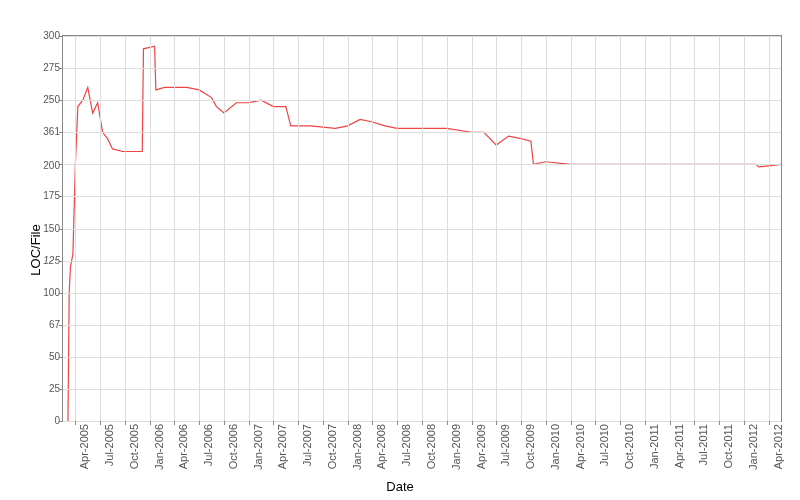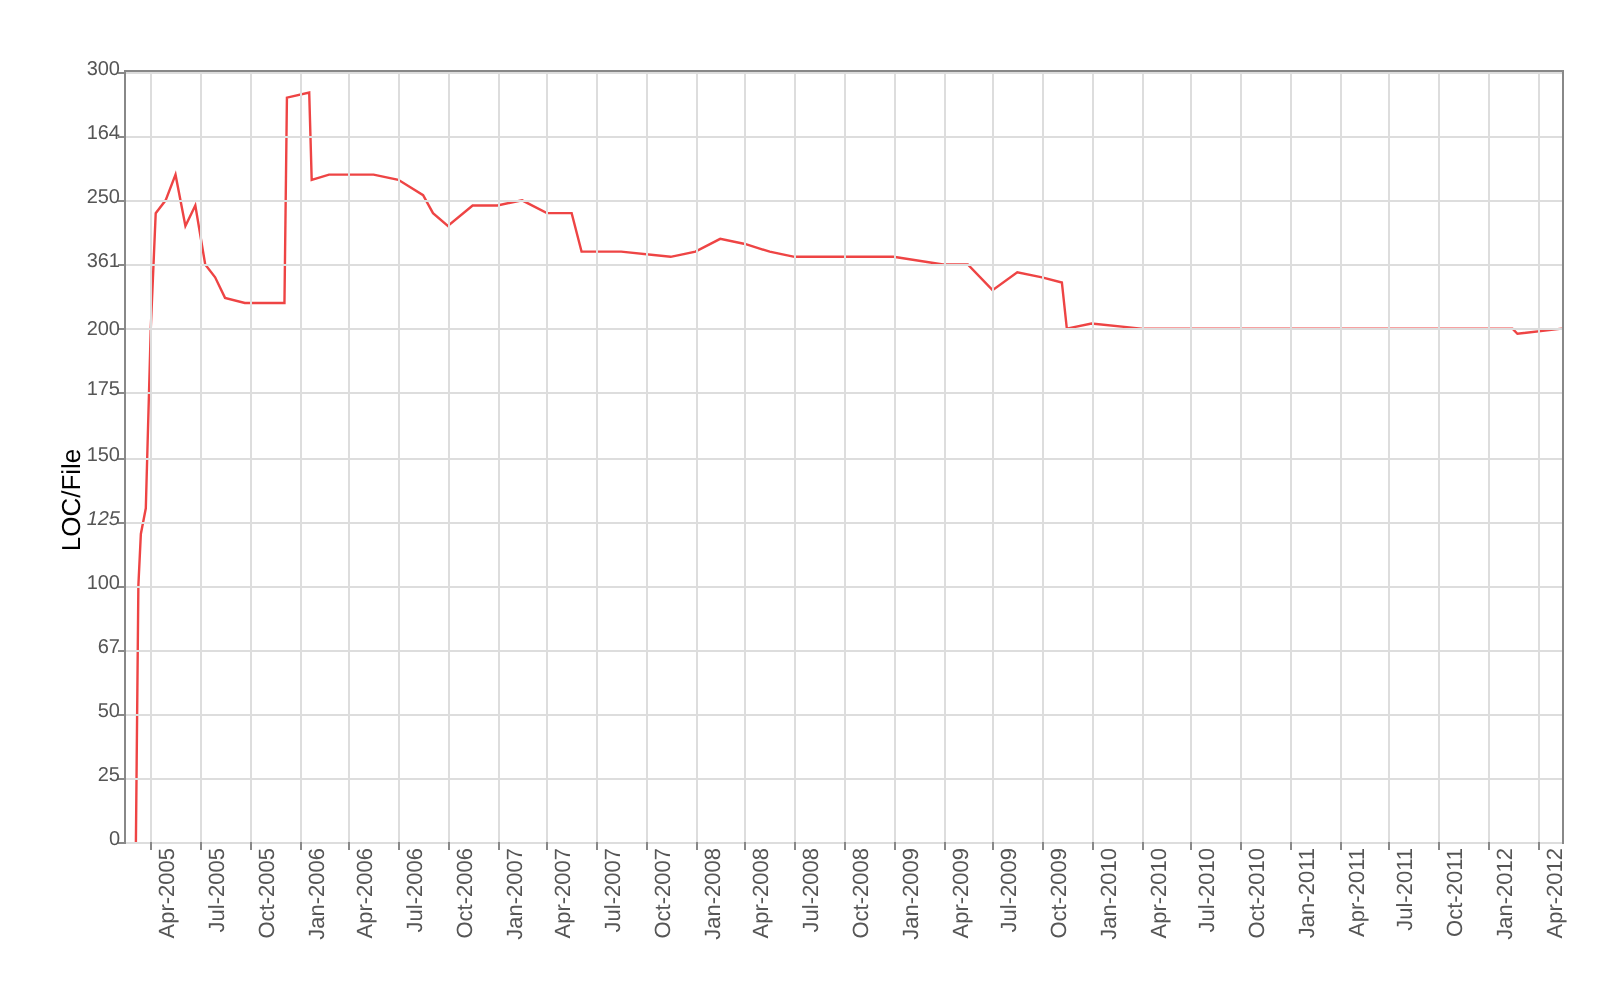--- a/index.html
+++ b/index.html
@@ -104,20 +104,21 @@
     bottom: -4px;
     height: 4px;
     border-left: 1px solid #888;
   }
 </style>
 </head>
 <body>
 
 <div class="chart-container">
   <div class="y-label">LOC/File</div>
+  <div class="x-label">Date</div>
   <div class="plot-area" id="plot">
     <svg class="line-svg" id="svg" viewBox="0 0 718 385" preserveAspectRatio="none">
         <polyline points="4.951724137931035,385 6.189655172413793,256.6666666666667 7.427586206896551,231 9.90344827586207,218.16666666666666 12.379310344827585,128.33333333333337 14.855172413793102,70.58333333333331 19.80689655172414,64.16666666666663 24.75862068965517,51.333333333333314 29.710344827586205,77 34.66206896551724,66.73333333333335 39.61379310344828,96.25 44.56551724137931,102.66666666666669 49.51724137931034,112.93333333333334 59.42068965517241,115.5 69.32413793103449,115.5 79.22758620689656,115.5 80.46551724137932,12.833333333333314 91.60689655172415,10.266666666666652 92.8448275862069,53.89999999999998 101.5103448275862,51.333333333333314 111.41379310344828,51.333333333333314 123.79310344827587,51.333333333333314 136.17241379310343,53.89999999999998 148.55172413793105,61.60000000000002 153.50344827586207,70.58333333333331 160.93103448275863,77 173.31034482758622,66.73333333333335 185.6896551724138,66.73333333333335 198.06896551724137,64.16666666666663 210.44827586206895,70.58333333333331 222.82758620689657,70.58333333333331 227.77931034482756,89.83333333333331 247.58620689655174,89.83333333333331 272.34482758620686,92.39999999999998 284.7241379310345,89.83333333333331 297.1034482758621,83.41666666666669 309.48275862068965,85.98333333333335 321.86206896551727,89.83333333333331 334.2413793103448,92.39999999999998 359,92.39999999999998 383.7586206896551,92.39999999999998 408.51724137931035,96.25 420.8965517241379,96.25 433.2758620689655,109.08333333333331 445.65517241379314,100.10000000000002 458.03448275862075,102.66666666666669 467.93793103448274,105.23333333333335 470.41379310344826,128.33333333333337 482.7931034482759,125.76666666666665 507.551724137931,128.33333333333337 557.0689655172414,128.33333333333337 606.5862068965517,128.33333333333337 656.1034482758621,128.33333333333337 693.2413793103449,128.33333333333337 695.7172413793104,130.89999999999998 718,128.33333333333337" class="line-path"></polyline>
       </svg>
   <div class="grid-h" style="top: 385px;"></div>
       <div class="tick-mark-h" style="top: 385px;"></div>
       <div class="grid-h" style="top: 352.917px;"></div>
       <div class="tick-mark-h" style="top: 352.917px;"></div>
       <div class="grid-h" style="top: 320.833px;"></div>
       <div class="tick-mark-h" style="top: 320.833px;"></div>
@@ -204,21 +205,21 @@
     <div class="y-tick" style="top: 387.917px;">25</div>
     <div class="y-tick" style="top: 355.833px;">50</div>
     <div class="y-tick" style="top: 323.75px;">67</div>
     <div class="y-tick" style="top: 291.667px;">100</div>
     <div class="y-tick" style="top: 259.583px; font-style: italic;">125</div>
     <div class="y-tick" style="top: 227.5px;">150</div>
     <div class="y-tick" style="top: 195.417px;">175</div>
     <div class="y-tick" style="top: 165px;">200</div>
     <div class="y-tick" style="top: 131.25px;">361</div>
     <div class="y-tick" style="top: 99.1667px;">250</div>
-    <div class="y-tick" style="top: 67.0833px;">164</div>
+    <div class="y-tick" style="top: 67.0833px;">275</div>
     <div class="y-tick" style="top: 35px;">300</div>
     <div class="x-tick" style="left: 78.3793px;">Apr-2005</div>
     <div class="x-tick" style="left: 103.138px;">Jul-2005</div>
     <div class="x-tick" style="left: 127.897px;">Oct-2005</div>
     <div class="x-tick" style="left: 152.655px;">Jan-2006</div>
     <div class="x-tick" style="left: 177.414px;">Apr-2006</div>
     <div class="x-tick" style="left: 202.172px;">Jul-2006</div>
     <div class="x-tick" style="left: 226.931px;">Oct-2006</div>
     <div class="x-tick" style="left: 251.69px;">Jan-2007</div>
     <div class="x-tick" style="left: 276.448px;">Apr-2007</div>

